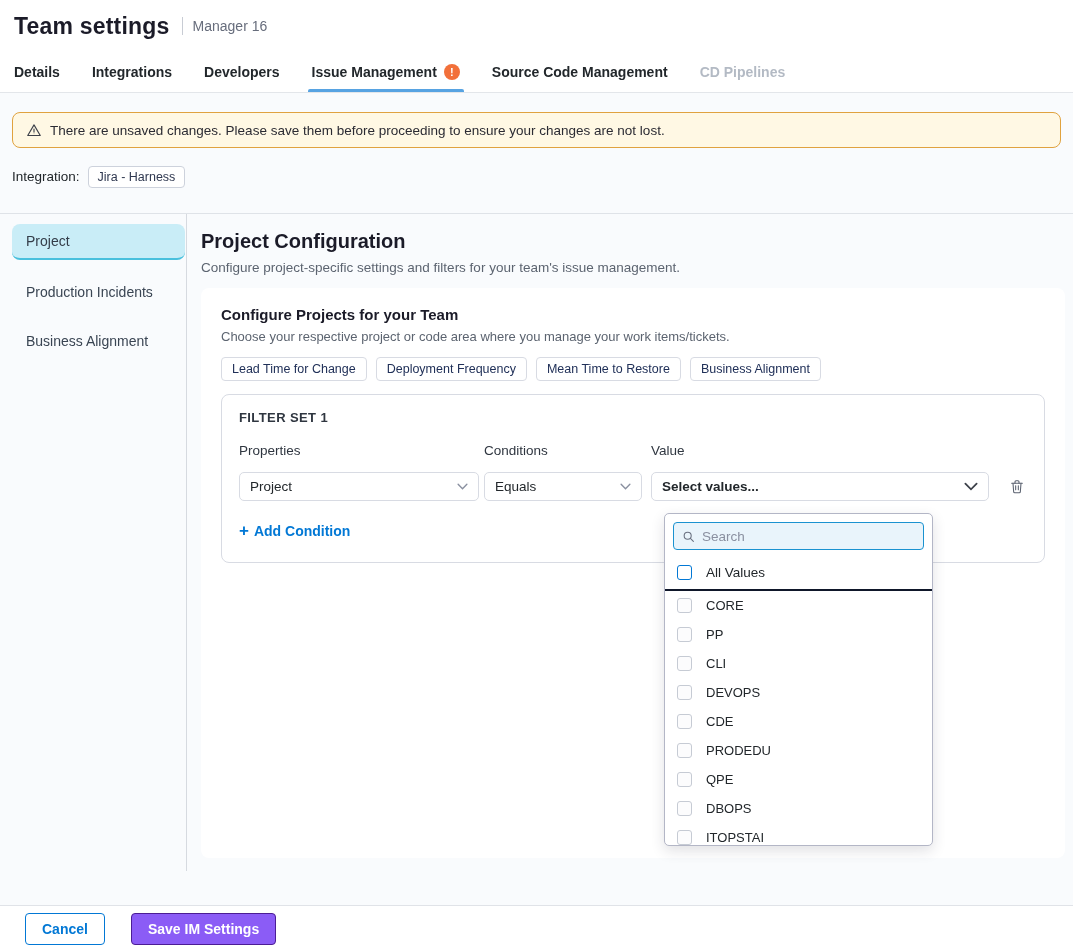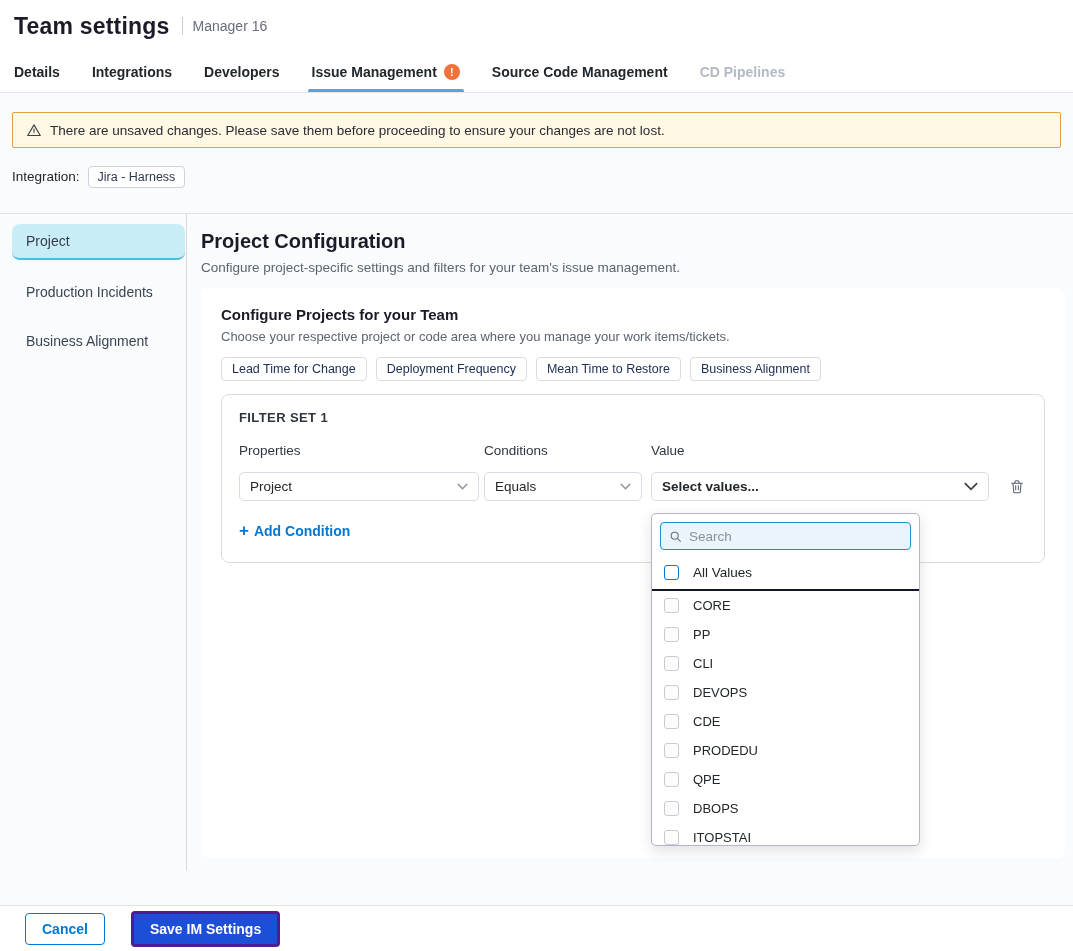--- a/index.html
+++ b/index.html
@@ -18,21 +18,21 @@
   .tabs { height:41px; display:flex; align-items:stretch; padding:0 14px; border-bottom:1px solid #e3e6ea; background:#fff; gap:32px; }
   .tab { display:flex; align-items:center; gap:7px; font-size:14px; font-weight:600; color:#22272b; cursor:pointer; position:relative; }
   .tab.active { font-weight:bold; }
   .tab.active::after { content:""; position:absolute; left:-4px; right:-4px; bottom:0; height:3px; background:#57a3e2; border-radius:2px 2px 0 0; }
   .tab.disabled { color:#b3bac4; }
   .tab-badge { width:16px; height:16px; border-radius:50%; background:#f2703a; color:#fff; font-size:11px; font-weight:bold; display:flex; align-items:center; justify-content:center; line-height:1; }
 
   
   .content-bg { height:812px; background:#f9fbfd; overflow:hidden; }
 
-  .banner { margin:19px 12px 0 12px; height:36px; background:#fff8e4; border:1px solid #e0a23f; border-radius:2px; display:flex; align-items:center; padding:0 13px; gap:8px; font-size:13.5px; color:#2b2b33; }
+  .banner { margin:19px 12px 0 12px; height:36px; background:#fff8e4; border:1px solid #e0a23f; border-radius:8px; display:flex; align-items:center; padding:0 13px; gap:8px; font-size:13.5px; color:#2b2b33; }
   .warn-icon { display:flex; align-items:center; color:#3c4049; }
 
   .integration-row { margin:15px 12px 0 12px; height:27px; display:flex; align-items:center; gap:8px; }
   .integration-label { font-size:13.5px; color:#22272b; }
   .integration-chip { border:1px solid #cdd2dc; background:#fff; border-radius:4px; padding:3px 9px; font-size:12.5px; color:#2f3850; }
 
   
   .content-split { margin-top:23px; border-top:1px solid #dfe3e8; display:flex; height:658px; }
   .sidebar { width:187px; border-right:1px solid #d6dae0; padding:10px 0 0 12px; flex-shrink:0; }
   .side-item { width:173px; padding:9px 14px; font-size:14px; color:#3a4553; border-radius:8px; margin-bottom:15px; cursor:pointer; }
@@ -64,39 +64,39 @@
   .value-col { width:338px; position:relative; margin-right:18px; }
   .sel-val { width:338px; font-weight:bold; }
   .chev { color:#8a90a0; display:flex; align-items:center; }
   .chev.dark { color:#3c4049; }
   .trash-btn { background:none; border:none; cursor:pointer; color:#5b6270; display:flex; align-items:center; padding:2px; }
 
   .add-condition { margin-top:21px; font-size:14px; font-weight:bold; color:#0278d5; cursor:pointer; display:inline-flex; align-items:center; gap:5px; }
   .add-plus { font-size:17px; font-weight:bold; line-height:1; }
 
   
-  .dropdown-panel { position:absolute; left:0; top:41px; width:269px; height:333px; background:#fff; border:1px solid #b3b6c6; border-radius:5px; box-shadow:0 5px 14px rgba(40,41,61,.14); overflow:hidden; z-index:5; }
+  .dropdown-panel { position:absolute; left:13px; top:41px; width:269px; height:333px; background:#fff; border:1px solid #b3b6c6; border-radius:5px; box-shadow:0 5px 14px rgba(40,41,61,.14); overflow:hidden; z-index:5; }
   .search-wrap { margin:8px; height:28px; border:1.5px solid #1a92d0; border-radius:4px; background:#e9f4fb; display:flex; align-items:center; padding:0 8px; gap:7px; }
   .search-wrap input { border:none; outline:none; background:transparent; font-family:"Liberation Sans", sans-serif; font-size:13.5px; color:#22272b; width:100%; }
   .search-wrap input::placeholder { color:#8a90a0; }
   .search-icon { color:#6a7181; display:flex; align-items:center; }
 
   .dd-row { display:flex; align-items:center; gap:14px; padding:7px 12px; cursor:pointer; }
   .dd-row.all { border-bottom:2px solid #0f172a; padding-bottom:9px; }
   .dd-label { font-size:13px; color:#22272b; }
   .dd-row.all .dd-label { font-size:13.5px; }
   .cbx { width:15px; height:15px; border-radius:3px; flex-shrink:0; }
   .cbx.blue { border:1.5px solid #0278d5; background:#fff; }
   .cbx.gray { border:1px solid #c6cbd4; background:#fcfcfd; }
 
   
   .footer { height:46px; border-top:1px solid #e0e3e8; background:#fff; display:flex; align-items:center; padding:0 14px; gap:15px; }
   .btn { font-family:"Liberation Sans", sans-serif; font-size:14px; font-weight:bold; border-radius:4px; padding:7px 16px; cursor:pointer;margin-left:11px; }
   .btn-cancel { background:#fff; color:#0278d5; border:1px solid #0278d5; }
-  .btn-save { background:#1d4ed8; color:#fff; border:3px solid #4c1d95; }
+  .btn-save { background:#8b5cf6; color:#fff; border:1px solid #4c1d95; }
 </style>
 </head>
 <body>
 
 <div class="app">
 
   <div class="page-header">
     <div class="page-title">Team settings</div>
     <div class="title-sep"></div>
     <div class="page-subtitle">Manager 16</div>

